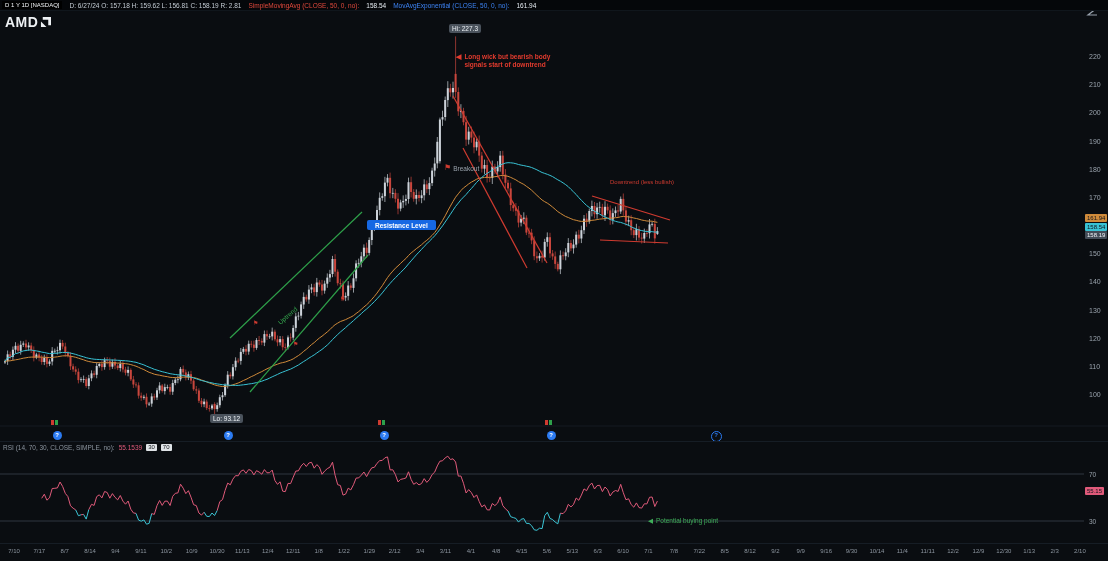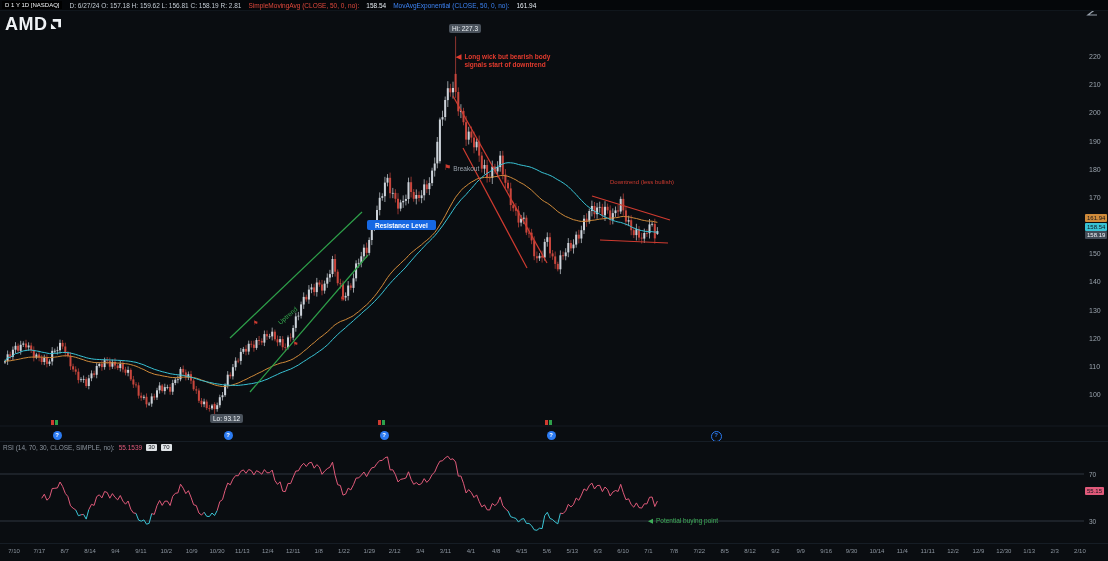--- a/index.html
+++ b/index.html
@@ -9,21 +9,21 @@
   
   .topbar{position:absolute;top:0;left:0;right:0;height:10px;display:flex;align-items:center;gap:7px;
           font-size:6.5px;color:#b9c2cb;background:#05070a;padding-left:2px;border-bottom:1px solid #10161c;z-index:7;}
   .symbox{background:#000;color:#f0f3f6;padding:1px 3px;font-size:6px;white-space:nowrap;}
   .ohlc{color:#c4ccd4;white-space:nowrap;}
   .sma-label{color:#e0493c;white-space:nowrap;}
   .ema-label{color:#3d84f5;white-space:nowrap;}
   .study-val{color:#e6ecf2;}
 
   .logo{position:absolute;top:14px;left:5px;display:flex;align-items:center;gap:2px;z-index:6;}
-  .logo span{color:#eef1f4;font-weight:bold;font-size:18px;letter-spacing:.5px;}
+  .logo span{color:#eef1f4;font-weight:bold;font-size:14px;letter-spacing:.5px;}
 
   #chart-svg{position:absolute;top:11px;left:0;z-index:1;}
   #rsi-svg{position:absolute;top:452px;left:0;z-index:1;}
 
   .overlay{position:absolute;inset:0;z-index:3;pointer-events:none;}
 
   .ann{position:absolute;white-space:nowrap;}
   .hi-badge,.lo-badge{background:#4a525c;color:#eef2f6;font-size:6.5px;padding:1px 3px;border-radius:2px;}
   .hi-badge{left:449px;top:24px;}
   .lo-badge{left:210px;top:414px;}

